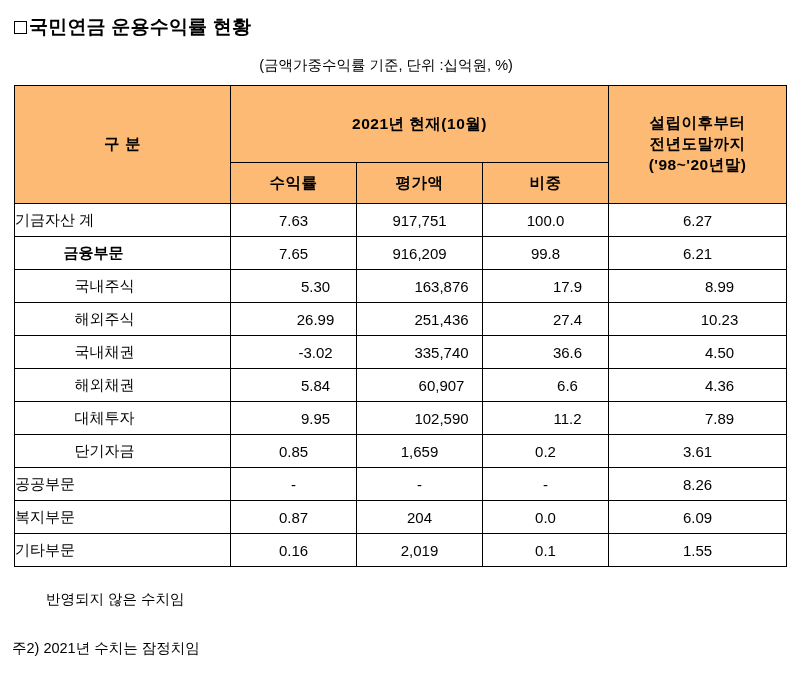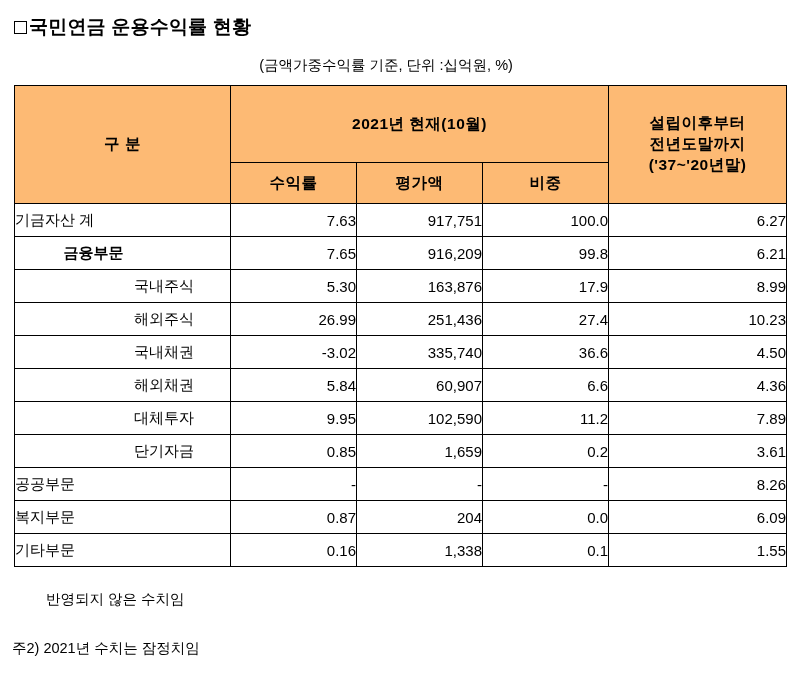--- a/index.html
+++ b/index.html
@@ -84,31 +84,31 @@
     height: 32px;
     padding-left: 9px;
     font-size: 15px;
     border-bottom: 1px solid #000;
   }
   td.label.dashed-bottom {
     border-bottom: 1px dashed #9a9a9a;
   }
   td.label.indent {
     padding-left: 0;
-    text-align: right;
+    text-align: center;
     padding-right: 36px;
   }
   td.label.bold {
     font-weight: bold;
     text-align: center;
     padding-left: 16px;
     padding-right: 74px;
   }
   td.num {
-    text-align: right;
+    text-align: center;
     padding-right: 9px;
     font-size: 15px;
     height: 32px;
   }
   td.num.dashed-bottom {
     border-bottom: 1px dashed #9a9a9a;
     padding-left: 44px;
   }
   td.solid-bottom {
     border-bottom: 1px solid #000;
@@ -152,21 +152,21 @@
         <col style="width:126px">
         <col style="width:178px">
       </colgroup>
       <thead>
         <tr>
           <th class="hdr hdr-gubun" rowspan="2">구 분</th>
           <th class="hdr hdr-top" colspan="3">2021년 현재(10월)</th>
           <th class="hdr hdr-top" rowspan="2">
             <div>설립이후부터</div>
             <div>전년도말까지</div>
-            <div>('37~'20년말)</div>
+            <div>('98~'20년말)</div>
           </th>
         </tr>
         <tr>
           <th class="hdr hdr-sub">수익률</th>
           <th class="hdr hdr-sub">평가액</th>
           <th class="hdr hdr-sub">비중</th>
         </tr>
       </thead>
       <tbody>
 
@@ -246,21 +246,21 @@
           <td class="label">복지부문</td>
           <td class="num">0.87</td>
           <td class="num">204</td>
           <td class="num">0.0</td>
           <td class="num">6.09</td>
         </tr>
 
         <tr>
           <td class="label">기타부문</td>
           <td class="num">0.16</td>
-          <td class="num">1,338</td>
+          <td class="num">2,019</td>
           <td class="num">0.1</td>
           <td class="num">1.55</td>
         </tr>
       </tbody>
     </table>
   </div>
 
   <div class="notes">
     <div class="note-cont">반영되지 않은 수치임</div>
     <div class="note-2">주2) 2021년 수치는 잠정치임</div>

